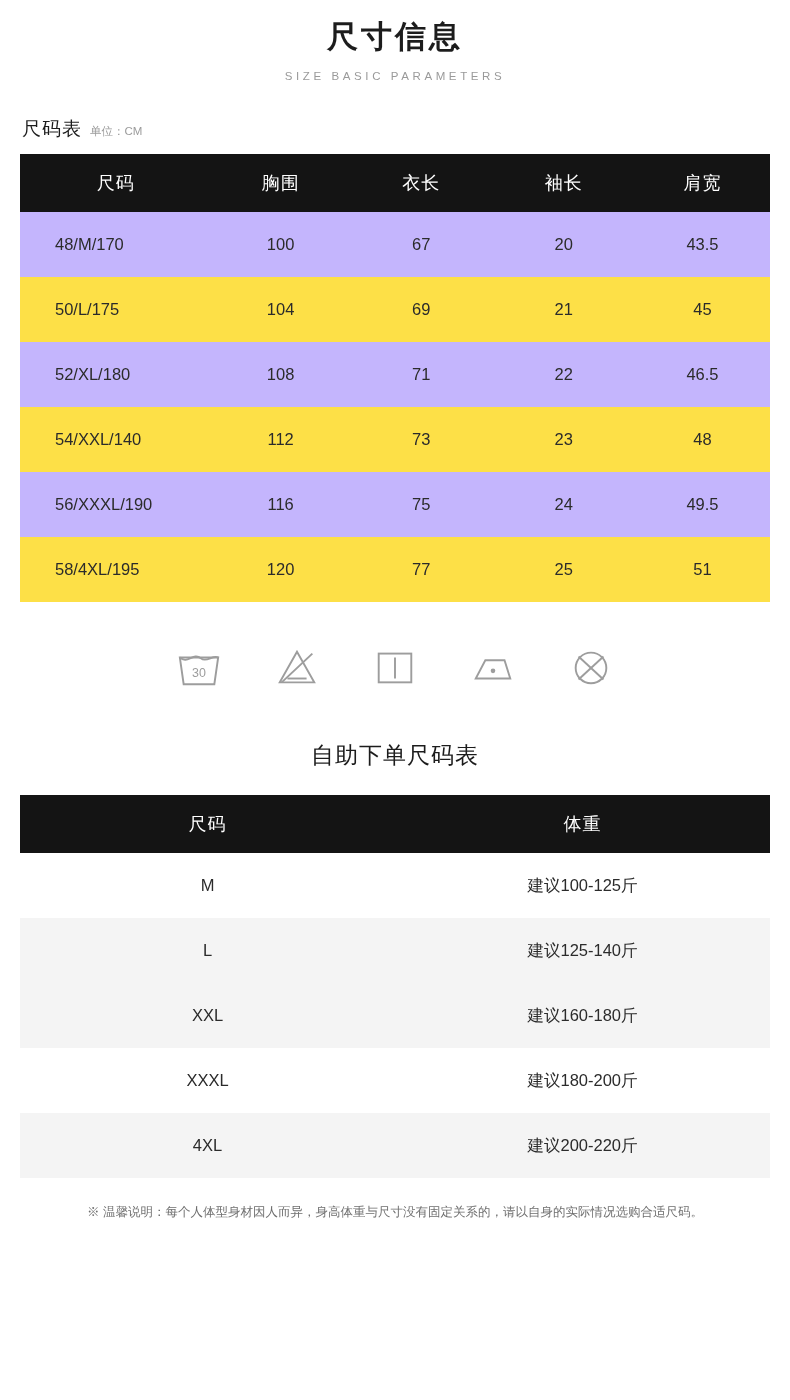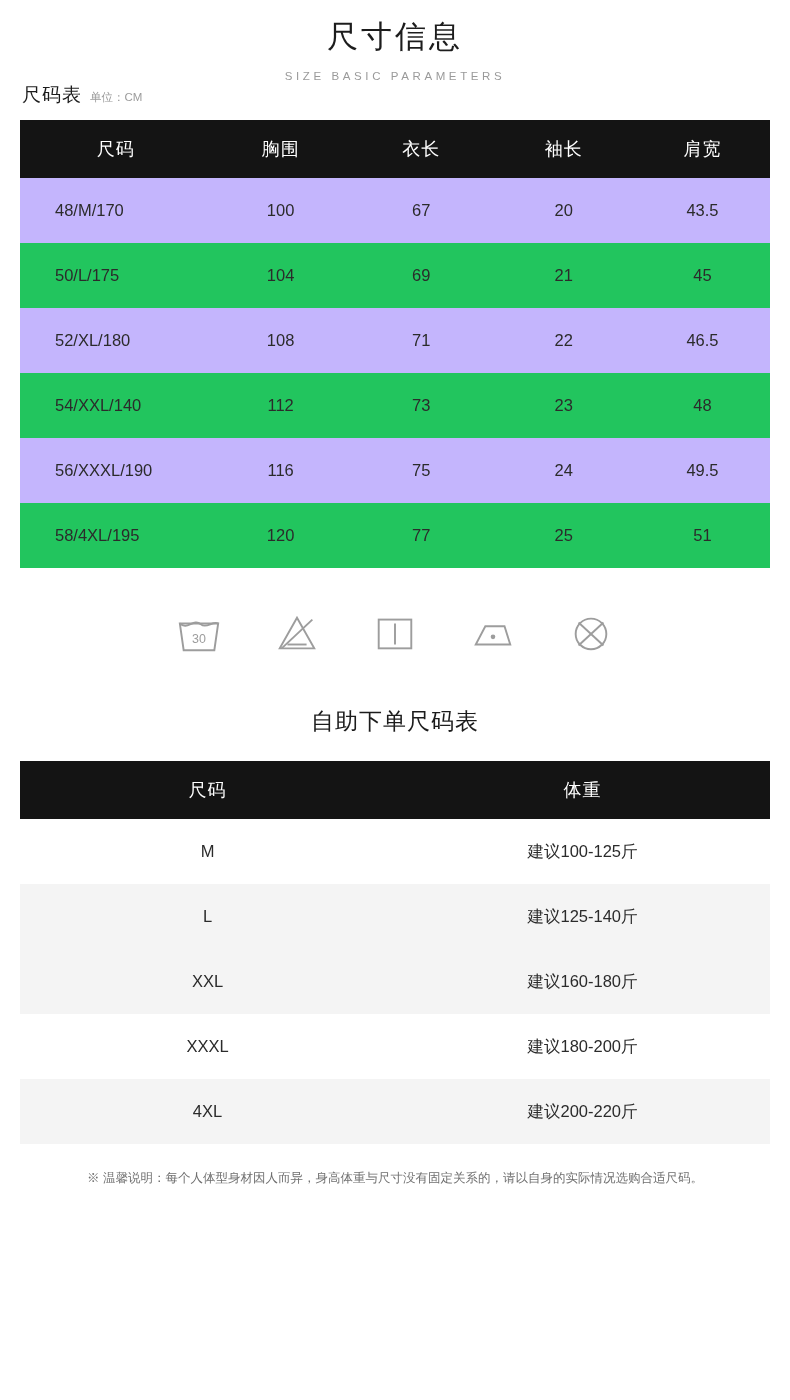--- a/index.html
+++ b/index.html
@@ -20,35 +20,36 @@
 
   
   .header {
     text-align: center;
     padding-top: 16px;
   }
   .header-title {
     font-size: 31px;
     letter-spacing: 3px;
     color: #1c1c1c;
-    font-weight: 400;
+    font-weight: 700;
   }
   .header-sub {
     margin-top: 12px;
     font-size: 11.5px;
     letter-spacing: 3.6px;
     color: #9a9a9a;
     font-weight: 400;
   }
 
   
   .caption-row {
     display: flex;
     align-items: flex-end;
     justify-content: space-between;
+    margin-top: 34px;
     padding: 0 2px;
   }
   .caption-left {
     display: flex;
     align-items: baseline;
   }
   .caption-title {
     font-size: 19px;
     color: #1c1c1c;
     letter-spacing: 1px;
@@ -80,21 +81,21 @@
     letter-spacing: 1px;
   }
   .size-table tbody td {
     height: 65px;
     font-size: 16.5px;
     color: #2b2b2b;
     text-align: center;
     font-weight: 400;
   }
   .size-table tbody tr.odd td { background: #c4b5fd; }
-  .size-table tbody tr.even td { background: #22c55e; }
+  .size-table tbody tr.even td { background: #fde047; }
   .size-table td.first-col { text-align: left; padding-left: 35px; }
   .size-table th.first-col { text-align: center; }
 
   
   .care-icons {
     display: flex;
     justify-content: center;
     align-items: center;
     gap: 52px;
     margin-top: 42px;

